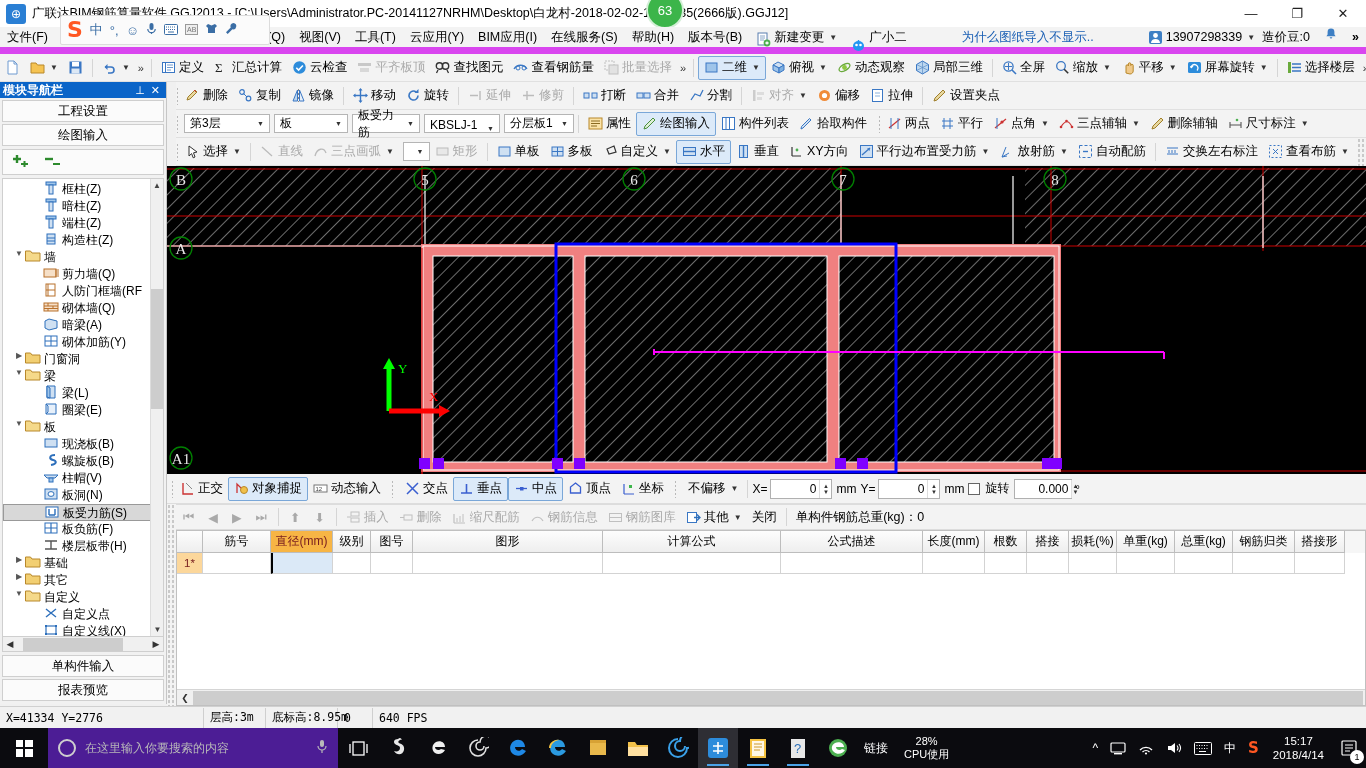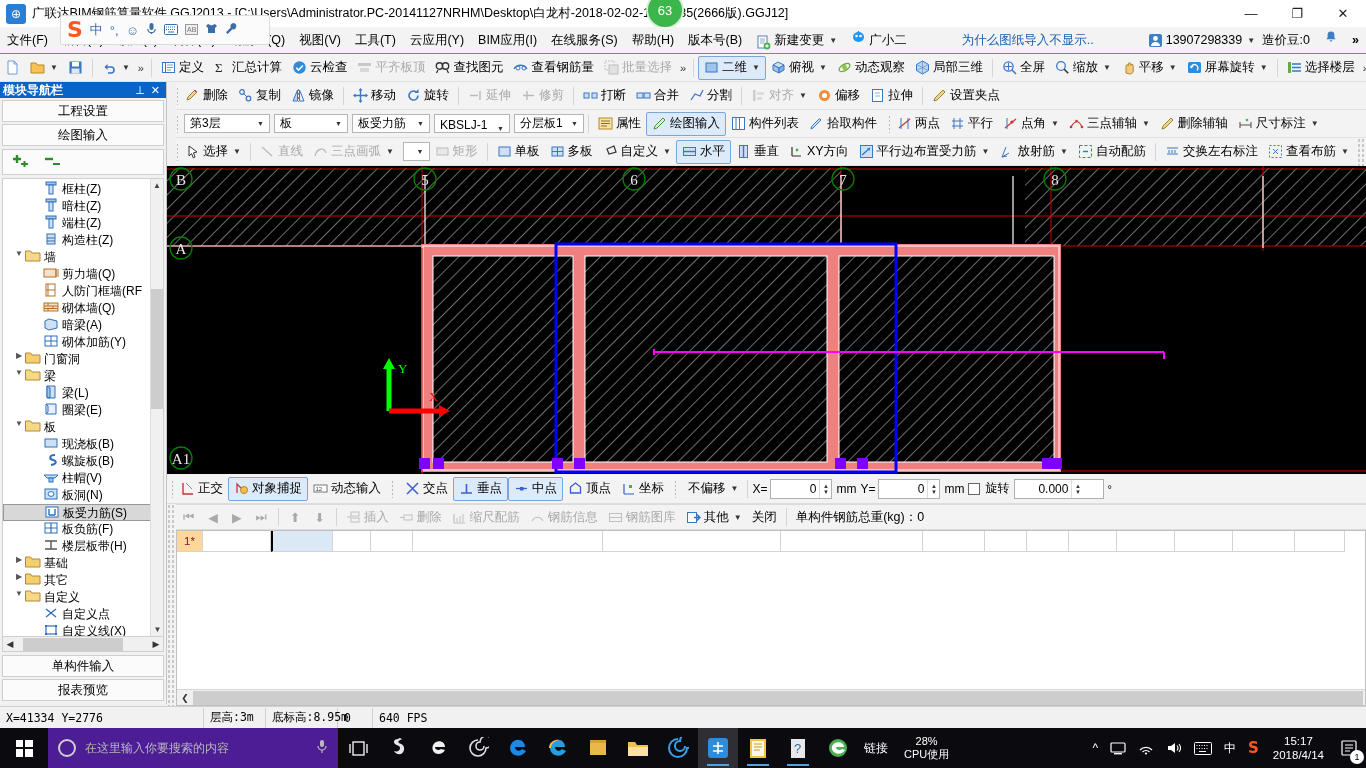--- a/index.html
+++ b/index.html
@@ -33,21 +33,21 @@
   .tb-btns { display: flex; height: 27px; }
   .tb-btn {
     width: 46px; height: 27px; display: flex; align-items: center;
     justify-content: center; font-size: 13px; color: #222;
   }
 
   
   .menubar {
     position: absolute; top: 27px; left: 0; width: 1366px; height: 27px;
     background: #f3f3f3; display: flex; align-items: center;
-    border-bottom: 1px solid #d946ef;
+    border-bottom: 7px solid #d946ef;
   }
   .menu-item { padding: 0 7px; font-size: 12.5px; color: #000; white-space: nowrap; line-height: 27px; }
   .mb-link { color: #1a5fb4; font-size: 12.5px; padding: 0 8px; }
   .mb-user { font-size: 12.5px; color: #000; display: flex; align-items: center; gap: 3px; }
   .sogou-float {
     position: absolute; left: 60px; top: 15px; width: 210px; height: 30px;
     background: #fbfbfb; border: 1px solid #dcdcdc; border-radius: 2px;
     display: flex; align-items: center; gap: 7px; padding: 0 6px; z-index: 30;
   }
   .sg-s {
@@ -294,21 +294,21 @@
             <rect x="2" y="1" width="9" height="12" fill="#fff" stroke="#5a7fb0"></rect>
             <path d="M4 4h5M4 6h5M4 8h4" stroke="#8aa6c8" stroke-width="1"></path>
             <circle cx="11" cy="11" r="3.4" fill="#4caf50"></circle>
             <path d="M9.4 11h3.2M11 9.4v3.2" stroke="#fff" stroke-width="1.3"></path>
           </svg>
       </span>
       <span>新建变更</span>
       <span class="caret">▼</span>
     </div>
 
-    <div class="menu-item" style="display:flex;align-items:flex-start;gap:3px;">
+    <div class="menu-item" style="display:flex;align-items:flex-end;gap:3px;">
       <span class="ico">
         <svg width="15" height="15" viewBox="0 0 15 15">
             <ellipse cx="7.5" cy="8" rx="5.5" ry="5" fill="#2196f3"></ellipse>
             <circle cx="5.5" cy="7" r="1.3" fill="#fff"></circle>
             <circle cx="9.5" cy="7" r="1.3" fill="#fff"></circle>
             <path d="M7.5 2v2" stroke="#2196f3" stroke-width="1.4"></path>
           </svg>
       </span>
       <span>广小二</span>
     </div>
@@ -713,21 +713,21 @@
   <div class="toolbar tbr3">
     <div class="dots"></div>
     <div class="combo" style="width:86px;margin-left:4px;">
       <span>第3层</span>
       <span class="cb-arrow">▼</span>
     </div>
     <div class="combo" style="width:74px;margin-left:4px;">
       <span>板</span>
       <span class="cb-arrow">▼</span>
     </div>
-    <div class="combo" style="width:78px;margin-left:4px;">
+    <div class="combo" style="width:68px;margin-left:4px;">
       <span>板受力筋</span>
       <span class="cb-arrow">▼</span>
     </div>
     <div class="combo" style="width:76px;margin-left:4px;align-items:flex-end;">
       <span>KBSLJ-1</span>
       <span class="cb-arrow">▼</span>
     </div>
     <div class="combo" style="width:70px;margin-left:4px;">
       <span>分层板1</span>
       <span class="cb-arrow">▼</span>
@@ -1447,21 +1447,21 @@
     <div class="spin">
       <input readonly="" value="0" style="">
       <span class="arrows">
           <span>▲</span>
           <span>▼</span>
         </span>
     </div>
     <span style="font-size:12px;padding:0 4px;">mm</span>
     <span style="width:12px;height:12px;border:1px solid #666;background:#fff;display:inline-block;margin-right:5px;"></span>
     <span style="font-size:12px;padding-right:5px;">旋转</span>
-    <div class="spin" style="width:90px;">
+    <div class="spin" style="width:58px;">
       <input style="width: 56px;" readonly="" value="0.000">
       <span class="arrows">
           <span>▲</span>
           <span>▼</span>
         </span>
     </div>
     <span style="font-size:11px;padding-left:3px;">°</span>
   </div>
 
   <div class="vstrip"></div>
@@ -1528,20 +1528,38 @@
       </span>
       <span>其他</span>
       <span class="caret">▼</span>
     </div>
     <div class="tbtn">关闭</div>
     <div class="sep"></div>
     <div class="tbtn">单构件钢筋总重(kg)：0</div>
   </div>
 
   <div class="gridwrap">
+    <div class="gridhead" id="grid-head">
+        <div class="gh" style="width: 26px;"></div>
+        <div class="gh" style="width: 68px;">筋号</div>
+        <div class="gh active" style="width: 62px;">直径(mm)</div>
+        <div class="gh" style="width: 38px;">级别</div>
+        <div class="gh" style="width: 42px;">图号</div>
+        <div class="gh" style="width: 190px;">图形</div>
+        <div class="gh" style="width: 178px;">计算公式</div>
+        <div class="gh" style="width: 142px;">公式描述</div>
+        <div class="gh" style="width: 62px;">长度(mm)</div>
+        <div class="gh" style="width: 42px;">根数</div>
+        <div class="gh" style="width: 42px;">搭接</div>
+        <div class="gh" style="width: 48px;">损耗(%)</div>
+        <div class="gh" style="width: 58px;">单重(kg)</div>
+        <div class="gh" style="width: 58px;">总重(kg)</div>
+        <div class="gh" style="width: 62px;">钢筋归类</div>
+        <div class="gh" style="width: 50px;">搭接形</div>
+      </div>
     <div class="gridbody" id="grid-body">
         <div class="grow">
           <div class="gc rowhdr" style="width: 26px;">1*</div>
           <div class="gc" style="width: 68px;"></div>
           <div class="gc editing" style="width: 62px;"></div>
           <div class="gc" style="width: 38px;"></div>
           <div class="gc" style="width: 42px;"></div>
           <div class="gc" style="width: 190px;"></div>
           <div class="gc" style="width: 178px;"></div>
           <div class="gc" style="width: 142px;"></div>

